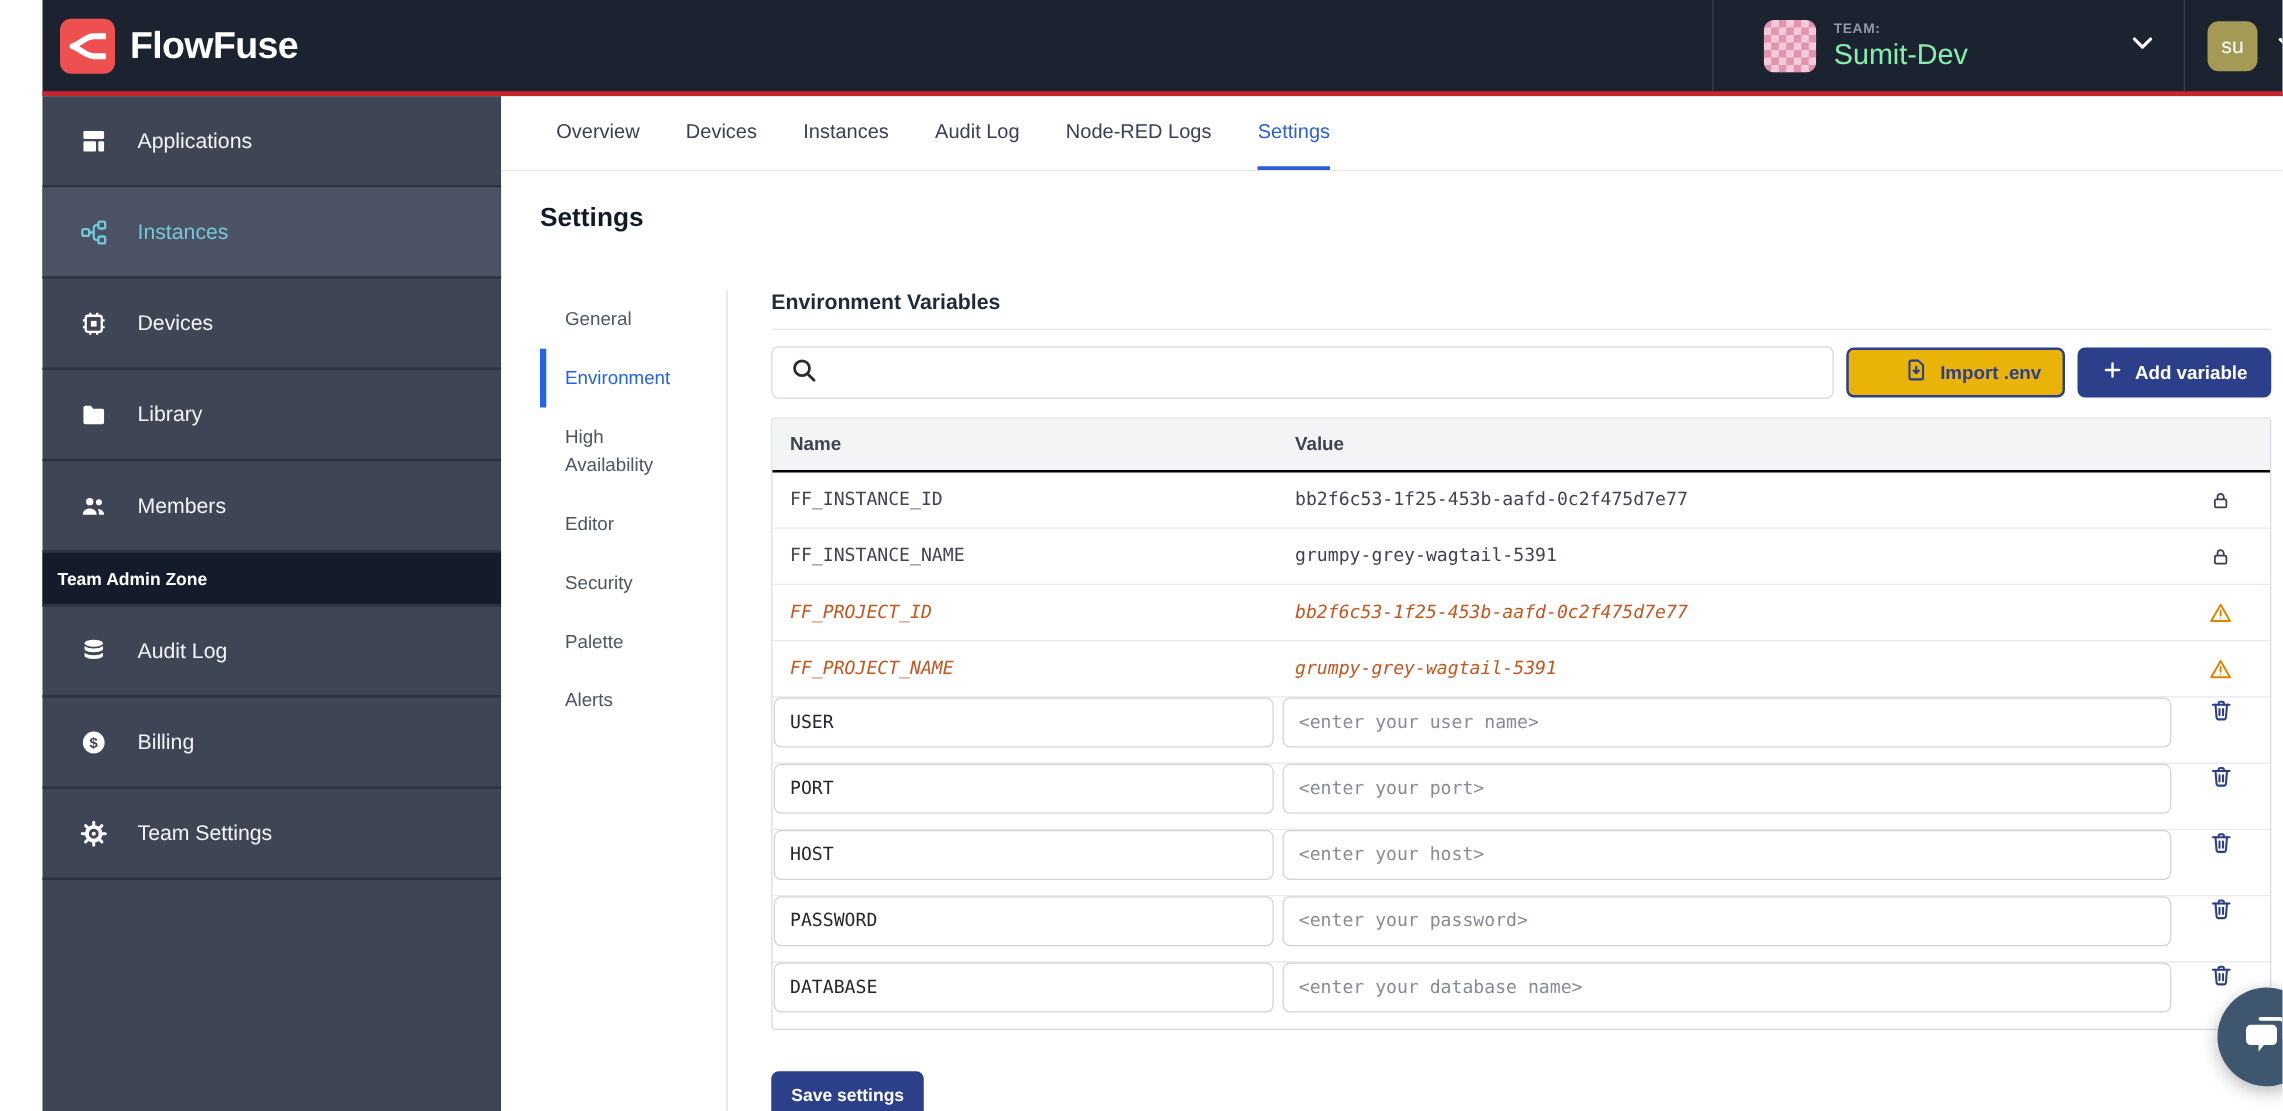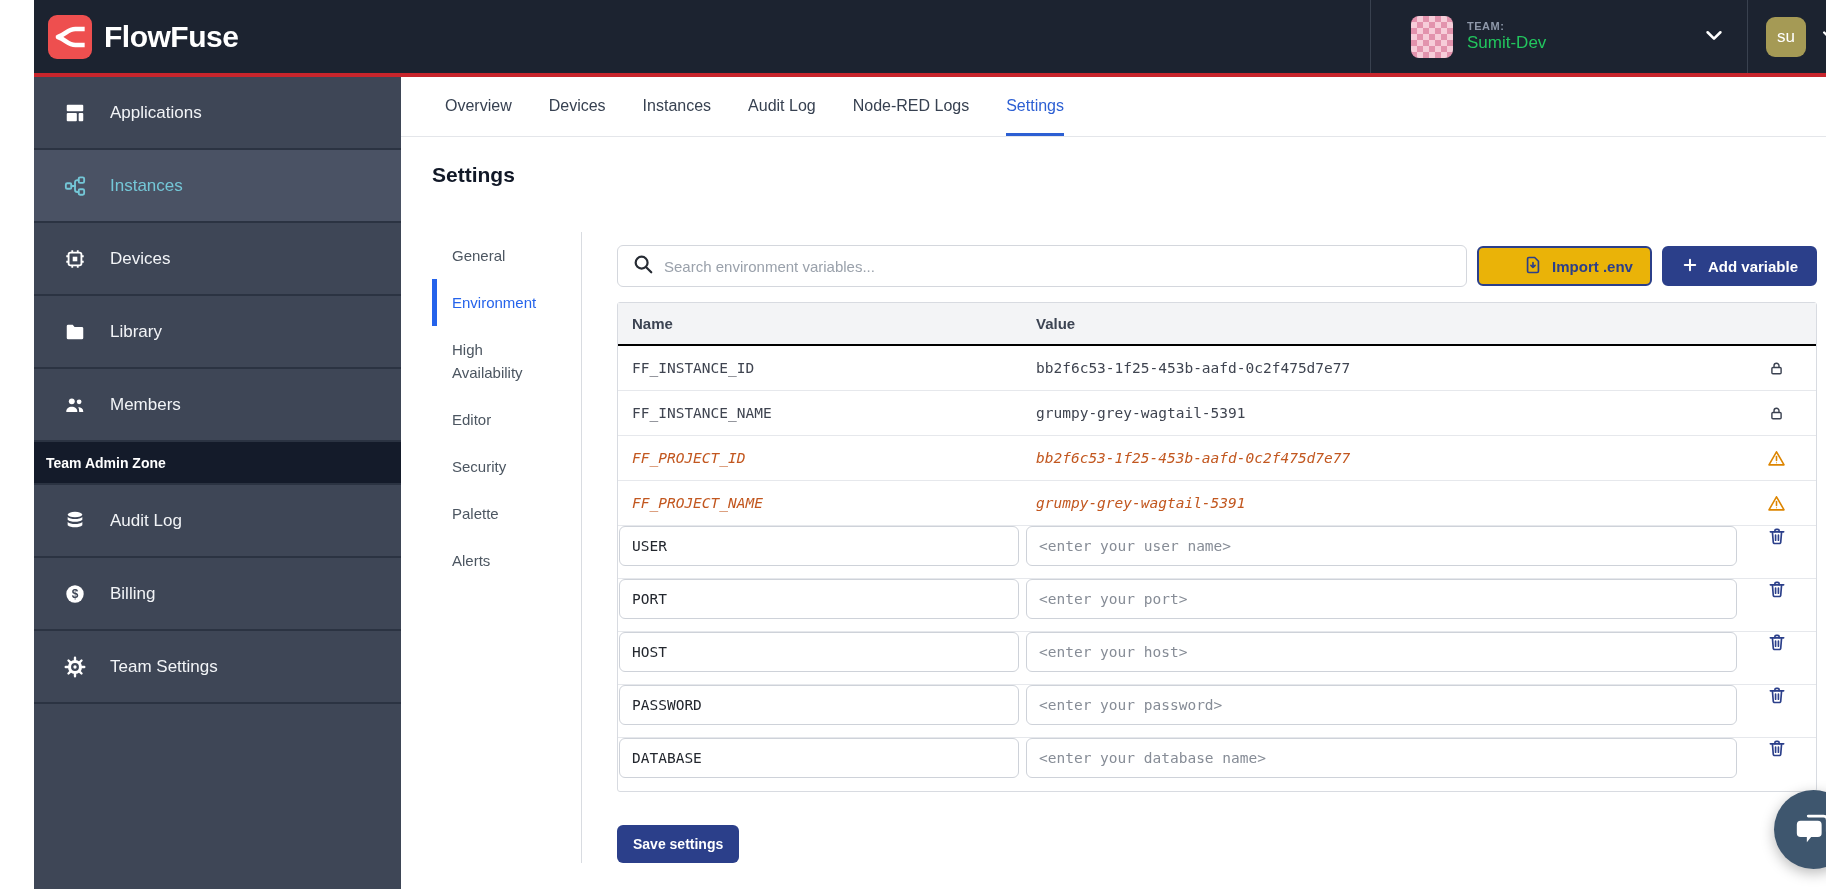--- a/index.html
+++ b/index.html
@@ -18,21 +18,21 @@
   .team-block { width:377px; display:flex; align-items:center; border-left:1px solid #39414f;
     padding:0 22px 0 40px; cursor:pointer; }
   .team-avatar { width:42px; height:42px; border-radius:8px; flex:0 0 42px;
     background-color:#e293ad;
     background-image:
       linear-gradient(45deg,#f6cdd9 25%,transparent 25%,transparent 75%,#f6cdd9 75%),
       linear-gradient(45deg,#f6cdd9 25%,transparent 25%,transparent 75%,#f6cdd9 75%);
     background-size:12px 12px; background-position:0 0,6px 6px; }
   .team-text { margin-left:14px; }
   .team-label { font-size:11px; font-weight:700; color:#8e98a9; letter-spacing:.5px; }
-  .team-name { font-size:17px; color:#22c55e; margin-top:1px; }
+  .team-name { font-size:23px; color:#86efac; margin-top:1px; }
   .tchev { margin-left:auto; }
   .user-block { width:113px; display:flex; align-items:center; justify-content:space-between;
     border-left:1px solid #39414f; padding:0 20px 0 18px; cursor:pointer; }
   .user-avatar { width:40px; height:40px; border-radius:9px; background:#a59a55; color:#fff;
     font-size:17px; display:flex; align-items:center; justify-content:center; }
 
   
   .body-row { flex:1; display:flex; min-height:0; }
 
   
@@ -255,30 +255,30 @@
             <div class="snav-item">General</div>
             <div class="snav-item active">Environment</div>
             <div class="snav-item">High Availability</div>
             <div class="snav-item">Editor</div>
             <div class="snav-item">Security</div>
             <div class="snav-item">Palette</div>
             <div class="snav-item">Alerts</div>
           </div>
 
           <div class="settings-content">
+            <h2 class="env-heading">Environment Variables</h2>
 
             <div class="toolbar">
               <div class="search-box">
                 <span>
                   <svg width="22" height="22" viewBox="0 0 24 24" fill="none" stroke="#262b33" stroke-width="2.4" stroke-linecap="round">
                       <circle cx="10.5" cy="10.5" r="6.5"></circle>
                       <path d="M15.5 15.5L21 21"></path>
                     </svg>
                 </span>
-                <input type="text" placeholder="Search environment variables..." style="">
               </div>
               <button class="btn btn-secondary">
                 <span>
                   <svg width="20" height="20" viewBox="0 0 24 24" fill="none" stroke="#2b3f8a" stroke-width="2" stroke-linecap="round" stroke-linejoin="round">
                       <path d="M14 3H7a1.5 1.5 0 0 0-1.5 1.5v15A1.5 1.5 0 0 0 7 21h10a1.5 1.5 0 0 0 1.5-1.5V7.5z"></path>
                       <path d="M12 9v6M9.5 12.5L12 15l2.5-2.5"></path>
                     </svg>
                 </span>
                 <span>Import .env</span>
               </button>

